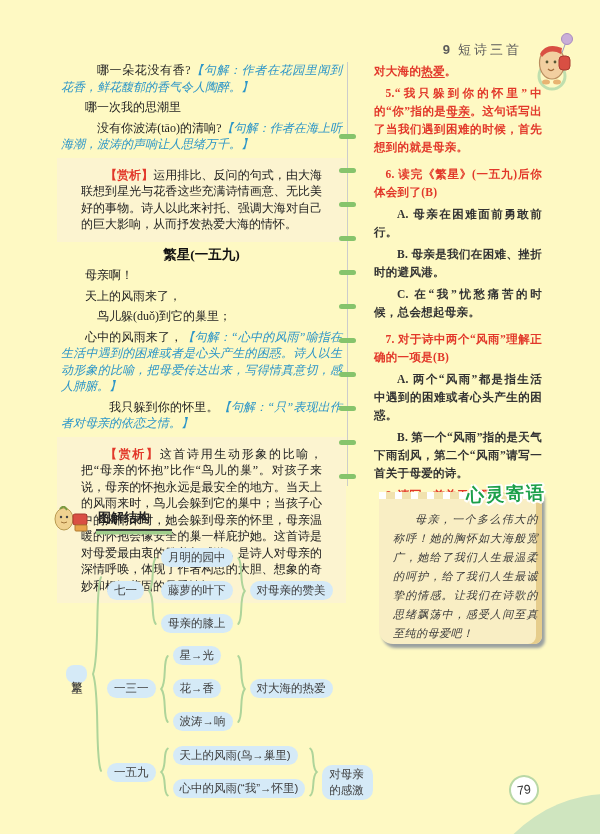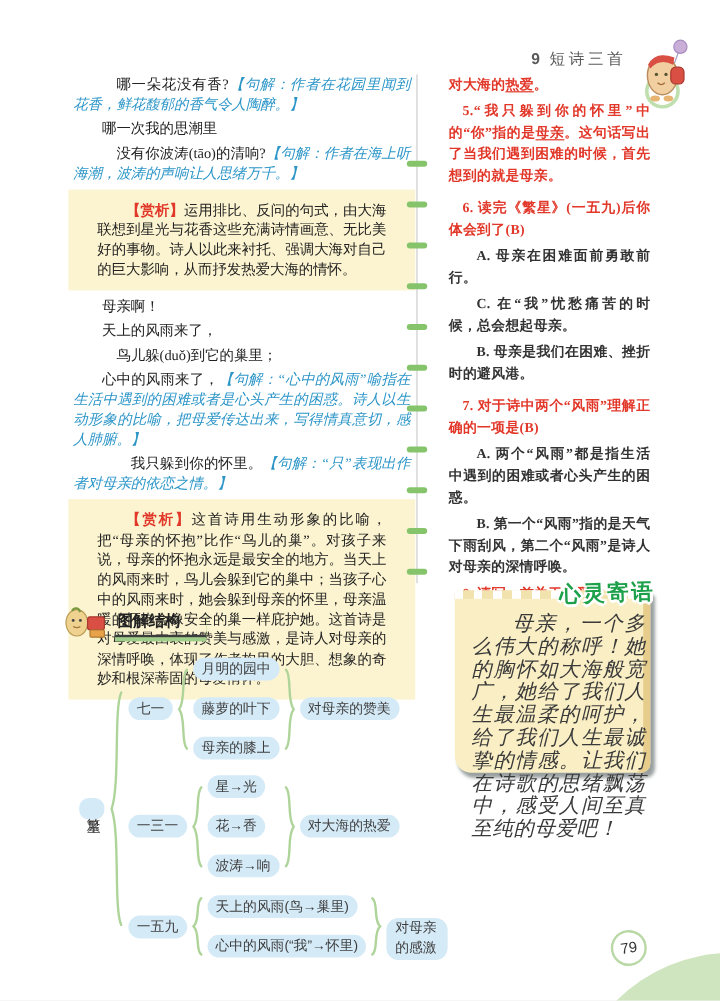--- a/index.html
+++ b/index.html
@@ -1,16 +1,16 @@
 <!DOCTYPE html>
 <html><head>
 <meta charset="utf-8">
 <style>
   html,body{margin:0;padding:0;background:#e8e8e8;}
-  .page{position:relative;width:600px;height:834px;margin:0 auto;background:#ffffff;overflow:hidden;
+  .page{position:relative;width:600px;height:834px;margin:0 auto;background:#fef9c3;overflow:hidden;
         font-family:"Liberation Serif", serif;}
   
   .page-header{position:absolute;top:30px;right:22px;display:flex;align-items:flex-start;}
   .header-text{margin-top:10px;color:#5a5a5a;font-family:"Liberation Sans",sans-serif;}
   .lesson-num{font-weight:bold;font-size:13px;margin-right:8px;}
   .lesson-title{font-size:13px;letter-spacing:3px;}
   .mascot{margin-left:10px;}
   
   .main{position:absolute;top:58px;left:57px;width:489px;display:flex;}
   .col-left{width:289px;font-size:12px;line-height:16.5px;color:#222;text-align:justify;}
@@ -51,21 +51,21 @@
   .summary{white-space:normal;}
   .sum-narrow{width:3.2em;white-space:normal;text-align:left;line-height:1.35;margin-top:21px;}
   
   .note{position:absolute;top:492px;left:379px;width:163px;height:152px;background:#f9eec4;
         border-radius:3px 3px 8px 14px;box-shadow:3px 4px 3px #9aa0a0, inset -6px 0 0 #e6cd8c;}
   .note-torn{position:absolute;top:0;left:0;right:0;height:7px;
         background:repeating-linear-gradient(90deg,#ffffff 0 7px,#f1e2ae 7px 16px);}
   .note-title{position:absolute;top:-10px;right:-4px;font-size:18px;font-weight:bold;color:#1ca04a;
         letter-spacing:2px;transform:rotate(-2deg);font-family:"Liberation Sans",sans-serif;
         text-shadow:-1.5px -1.5px 0 #fff,1.5px -1.5px 0 #fff,-1.5px 1.5px 0 #fff,1.5px 1.5px 0 #fff,0 2.5px 0 #fff,2.5px 0 0 #fff;}
-  .note-text{padding:14px 0 8px 10px;font-size:17px;line-height:19px;color:#3a3a3a;
+  .note-text{padding:14px 0 8px 10px;font-size:11px;line-height:19px;color:#3a3a3a;
         font-style:italic;text-indent:2em;text-align:justify;letter-spacing:.5px;}
   
   .corner-circle{position:absolute;width:272px;height:272px;border-radius:50%;right:-146px;bottom:-232px;background:#cfe5bf;}
   .page-num{position:absolute;left:509px;top:775px;width:26px;height:26px;border:2.5px solid #b9d8a6;border-radius:50%;
         background:#fff;display:flex;align-items:center;justify-content:center;font-size:12.5px;color:#333;
         font-family:"Liberation Sans",sans-serif;transform:rotate(-8deg);}
 </style>
 </head>
 <body>
 
@@ -96,44 +96,45 @@
 
     <div class="col-left">
       <p class="ind3"><span>哪一朵花没有香?</span><span class="jiejie">【句解：作者在花园里闻到花香，鲜花馥郁的香气令人陶醉。】</span></p>
       <p class="ind2"><span>哪一次我的思潮里</span></p>
       <p class="ind3"><span>没有你波涛(tāo)的清响?</span><span class="jiejie">【句解：作者在海上听海潮，波涛的声响让人思绪万千。】</span></p>
 
       <div class="analysis-box">
         <p><span class="ans-label">【赏析】</span><span>运用排比、反问的句式，由大海联想到星光与花香这些充满诗情画意、无比美好的事物。诗人以此来衬托、强调大海对自己的巨大影响，从而抒发热爱大海的情怀。</span></p>
       </div>
 
+      <h3 class="poem-title">繁星(一五九)</h3>
 
       <p class="ind2"><span>母亲啊！</span></p>
       <p class="ind2"><span>天上的风雨来了，</span></p>
       <p class="ind3"><span>鸟儿躲(duǒ)到它的巢里；</span></p>
       <p class="ind2"><span>心中的风雨来了，</span><span class="jiejie">【句解：“心中的风雨”喻指在生活中遇到的困难或者是心头产生的困惑。诗人以生动形象的比喻，把母爱传达出来，写得情真意切，感人肺腑。】</span></p>
       <p class="ind4"><span>我只躲到你的怀里。</span><span class="jiejie">【句解：“只”表现出作者对母亲的依恋之情。】</span></p>
 
       <div class="analysis-box">
         <p><span class="ans-label">【赏析】</span><span>这首诗用生动形象的比喻，把“母亲的怀抱”比作“鸟儿的巢”。对孩子来说，母亲的怀抱永远是最安全的地方。当天上的风雨来时，鸟儿会躲到它的巢中；当孩子心中的风雨来时，她会躲到母亲的怀里，母亲温暖的怀抱会像安全的巢一样庇护她。这首诗是对母爱最由衷的赞美与感激，是诗人对母亲的深情呼唤，体现了作者构思的大胆、想象的奇妙和根深蒂固的母爱情怀。</span></p>
       </div>
     </div>
 
     <div class="col-right">
       <p class="red"><span>对大海的</span><span class="u">热爱</span><span>。</span></p>
       <p class="red ind1"><span>5.“我只躲到你的怀里”中的“你”指的是</span><span class="u">母亲</span><span>。这句话写出了当我们遇到困难的时候，首先想到的就是母亲。</span></p>
 
       <p class="red ind1 gap">6. 读完《繁星》(一五九)后你体会到了(B)</p>
       <p class="blk ind2">A. 母亲在困难面前勇敢前行。</p>
+      <p class="blk ind2">B. 母亲是我们在困难、挫折时的避风港。</p>
       <p class="blk ind2">C. 在“我”忧愁痛苦的时候，总会想起母亲。</p>
-      <p class="blk ind2">B. 母亲是我们在困难、挫折时的避风港。</p>
 
       <p class="red ind1 gap">7. 对于诗中两个“风雨”理解正确的一项是(B)</p>
       <p class="blk ind2">A. 两个“风雨”都是指生活中遇到的困难或者心头产生的困惑。</p>
-      <p class="blk ind2">B. 第一个“风雨”指的是天气下雨刮风，第二个“风雨”是诗人对母亲的深情呼唤。</p>
+      <p class="blk ind2">B. 第一个“风雨”指的是天气下雨刮风，第二个“风雨”请写一首关于母爱的诗。</p>
 
       <p class="red ind1">8. 请写一首关于母爱的诗。</p>
       <p class="blk ind1">示例：</p>
 
       <div class="sample-poem">
         <p class="sp-title">游　子　吟</p>
         <p class="sp-author">[唐]孟郊</p>
         <p class="sp-line">慈母手中线，游子身上衣。</p>
         <p class="sp-line">临行密密缝，意恐迟迟归。</p>
       </div>

